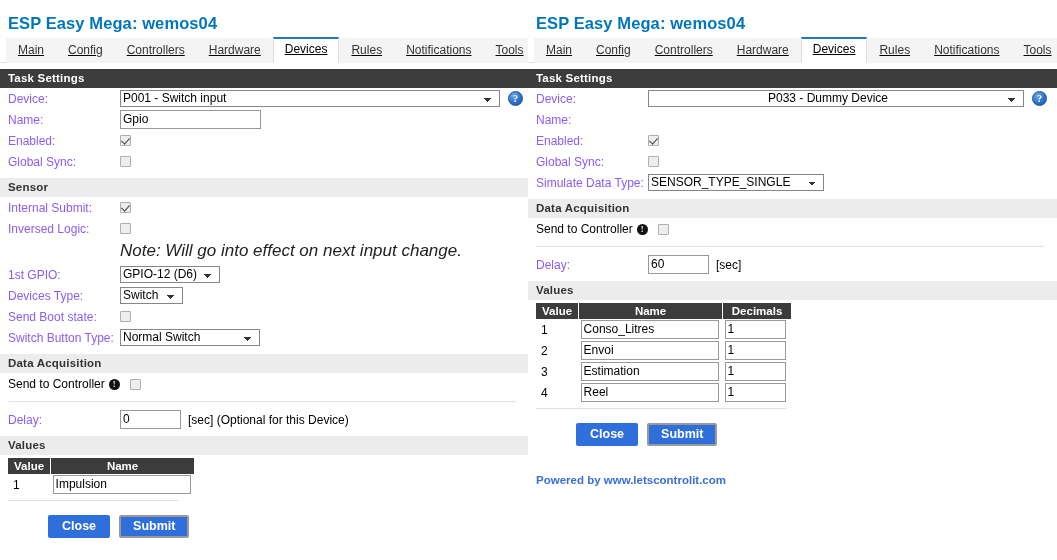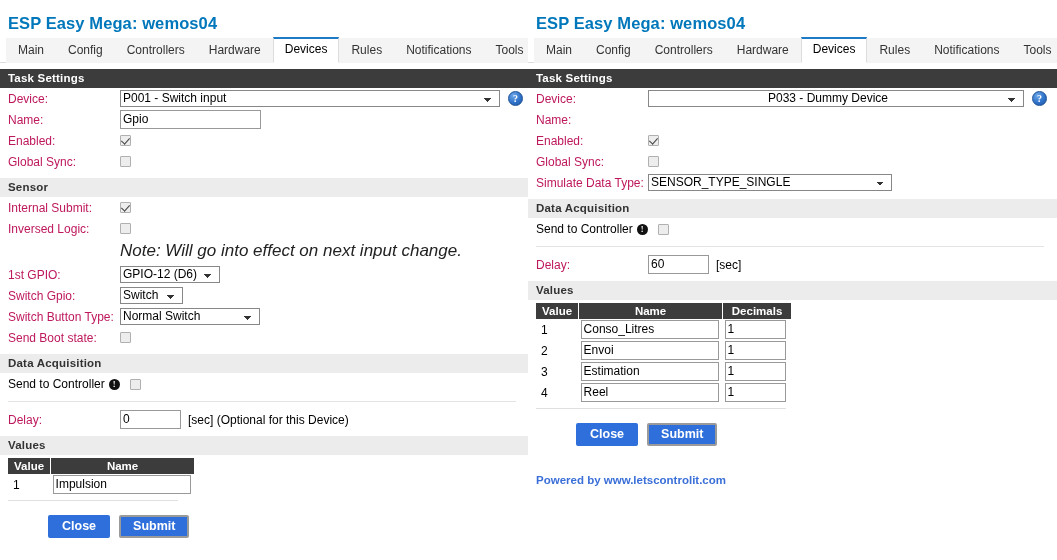--- a/index.html
+++ b/index.html
@@ -37,20 +37,21 @@
     letter-spacing: 0.1px;
     white-space: nowrap;
   }
   .tabbar {
     display: flex;
     align-items: flex-end;
     border-bottom: 1px solid #ddd;
     padding-left: 6px;
     height: 25px;
     background: #ffffff;
+    text-decoration: underline;
   }
   .tab {
     font-size: 12px;
     color: #333;
     padding: 4px 11px 5px 11px;
     line-height: 15px;
     white-space: nowrap;
     background: #f4f4f4;
     border: 1px solid transparent;
     border-bottom: none;
@@ -90,21 +91,21 @@
   .row {
     display: flex;
     align-items: center;
     min-height: 19px;
     padding: 1px 0 1px 8px;
   }
   .lbl {
     width: 112px;
     flex: 0 0 112px;
     font-size: 12px;
-    color: #be185d;
+    color: #8b5cf6;
     white-space: nowrap;
   }
   .ctl { display: flex; align-items: center; }
 
   select.sel {
     font-family: "Liberation Sans", sans-serif;
     font-size: 12px;
     height: 17px;
     line-height: 15px;
     padding: 0 2px;
@@ -122,21 +123,21 @@
       calc(100% - 7px) 7px;
     background-size: 4px 4px, 4px 4px;
     background-repeat: no-repeat;
     padding-right: 18px;
   }
   .sel-device { width: 380px; }
   .sel-device-r { width: 376px; text-align: center; }
   .sel-gpio { width: 100px; }
   .sel-switchtype { width: 63px; }
   .sel-buttontype { width: 140px; }
-  .sel-simulate { width: 244px; }
+  .sel-simulate { width: 176px; }
 
   input.txt {
     font-family: "Liberation Sans", sans-serif;
     font-size: 12px;
     height: 15px;
     line-height: 15px;
     padding: 1px 2px;
     border: 1px solid #999;
     background: #fff;
     color: #000;
@@ -344,36 +345,36 @@
     <div class="note">Note: Will go into effect on next input change.</div>
 
     <div class="row">
       <div class="lbl">1st GPIO:</div>
       <select class="sel sel-gpio">
         <option>GPIO-12 (D6)</option>
       </select>
     </div>
 
     <div class="row">
-      <div class="lbl">Switch Gpio:</div>
+      <div class="lbl">Devices Type:</div>
       <select class="sel sel-switchtype">
         <option>Switch</option>
       </select>
+    </div>
+
+    <div class="row">
+      <div class="lbl">Send Boot state:</div>
+      <input class="chk" type="checkbox" style="">
     </div>
 
     <div class="row">
       <div class="lbl">Switch Button Type:</div>
       <select class="sel sel-buttontype">
         <option>Normal Switch</option>
       </select>
-    </div>
-
-    <div class="row">
-      <div class="lbl">Send Boot state:</div>
-      <input class="chk" type="checkbox" style="">
     </div>
 
     <div class="sec-light">Data Acquisition</div>
 
     <div class="sendctrl-row">
       <span class="sendctrl-label">Send to Controller</span>
       <span class="info-icon">!</span>
       <input class="chk" type="checkbox" style="">
     </div>
 

